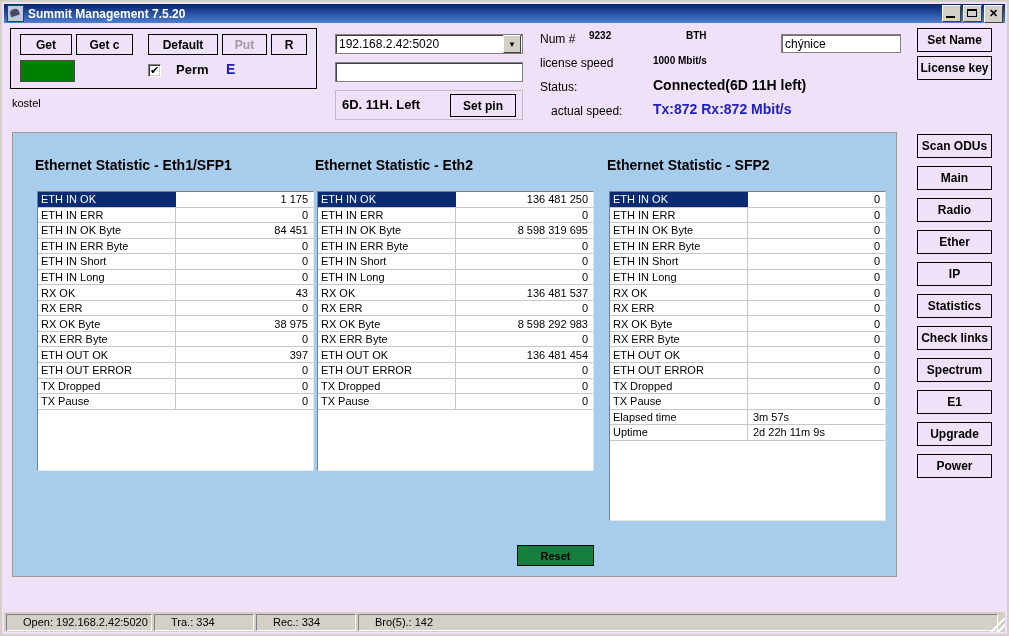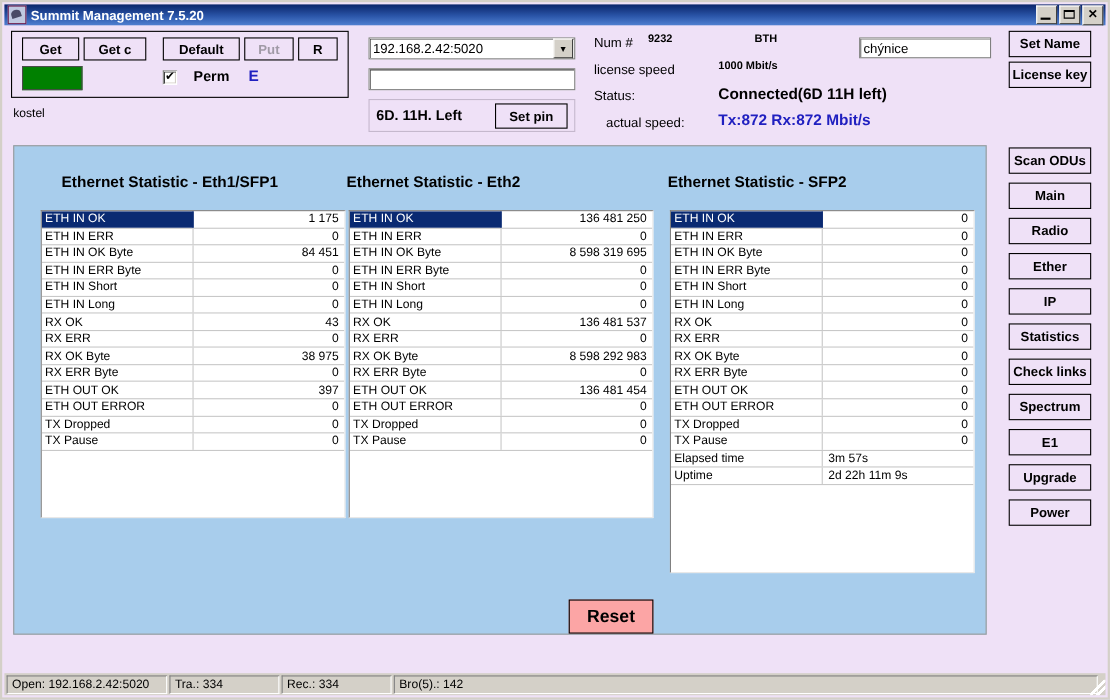--- a/index.html
+++ b/index.html
@@ -131,21 +131,21 @@
     font-family:"Liberation Sans", sans-serif;font-size:12px;font-weight:bold;color:#000;
     display:flex;align-items:center;justify-content:center;cursor:default;
   }
 
   
   #panel{
     position:absolute;left:10px;top:130px;width:885px;height:445px;
     background:#a8cdec;border:1px solid #9a9a9a;box-sizing:border-box;
   }
   .sec-title{position:absolute;font-size:14px;font-weight:bold;color:#000;}
-  #t1-title{left:22px;top:24px;margin-left:21px;}
+  #t1-title{left:22px;top:24px;}
   #t2-title{left:302px;top:24px;}
   #t3-title{left:594px;top:24px;}
 
   .listbox{
     position:absolute;background:#fff;
     border-top:1px solid #808080;border-left:1px solid #808080;
     border-right:1px solid #e8e8e8;border-bottom:1px solid #e8e8e8;
     box-sizing:border-box;overflow:hidden;
   }
   #lb1{left:24px;top:58px;width:277px;height:280px;}
@@ -164,36 +164,36 @@
     flex:1 1 auto;box-sizing:border-box;font-size:11px;color:#000;
     display:flex;align-items:center;justify-content:flex-end;padding-right:5px;
     white-space:nowrap;overflow:hidden;
   }
   .row .v.left{justify-content:flex-start;padding-left:5px;}
   .row.sel .k{background:#0a2a72;color:#fff;border-right-color:#0a2a72;}
   .lb-w1 .k{width:138px;}
   .lb-w3 .k{width:138px;}
 
   #btn-reset{
-    position:absolute;left:504px;top:412px;width:77px;height:31px;
-    background:#fca5a5;border:1px solid #000;box-sizing:border-box;
-    font-size:16px;font-weight:bold;color:#000;
+    position:absolute;left:504px;top:412px;width:77px;height:21px;
+    background:#15803d;border:1px solid #000;box-sizing:border-box;
+    font-size:11px;font-weight:bold;color:#000;
     display:flex;align-items:center;justify-content:center;cursor:default;
   }
 
   
   #statusbar{
     position:absolute;left:2px;bottom:2px;width:1001px;height:20px;
     background:#d4d0c8;display:flex;align-items:center;
   }
   .sbcell{
     height:17px;margin-left:2px;box-sizing:border-box;
     border-top:1px solid #808080;border-left:1px solid #808080;
     border-right:1px solid #ffffff;border-bottom:1px solid #ffffff;
-    font-size:11px;color:#000;display:flex;align-items:center;padding-left:4px;
+    font-size:11px;color:#000;display:flex;align-items:center;padding-left:16px;
   }
   #sb1{width:146px;}
   #sb2{width:100px;}
   #sb3{width:100px;}
   #sb4{width:640px;}
   #grip{position:absolute;right:2px;bottom:2px;width:14px;height:14px;
     background:
       linear-gradient(135deg,transparent 44%,#fff 44%,#fff 56%,transparent 56%),
       linear-gradient(135deg,transparent 68%,#fff 68%,#fff 80%,transparent 80%);
   }

